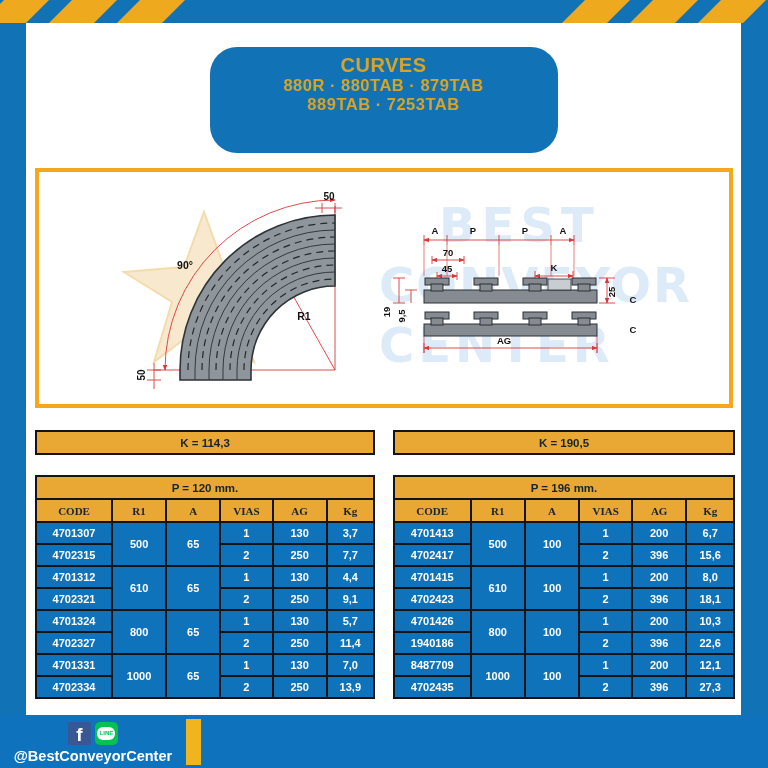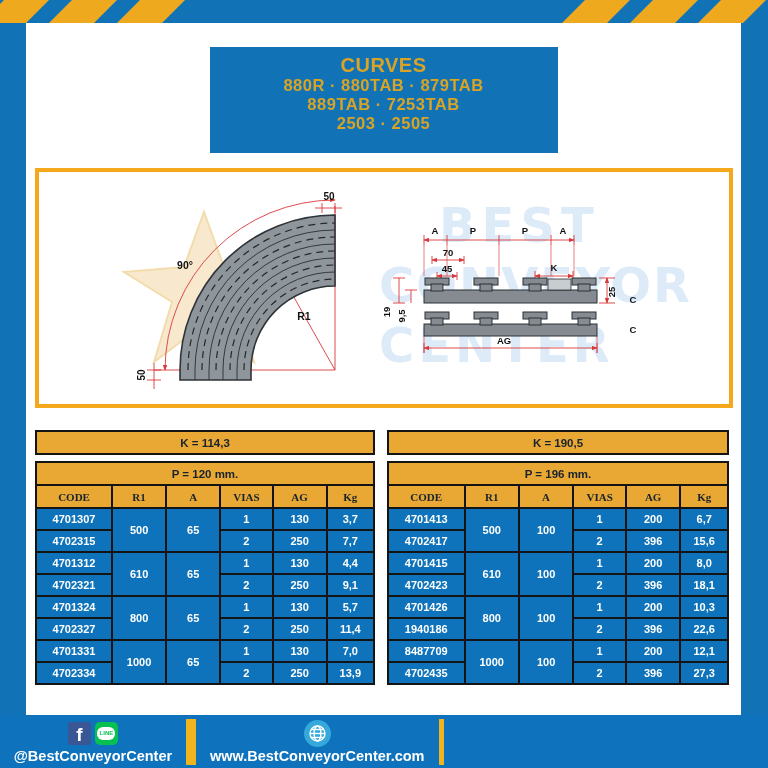--- a/index.html
+++ b/index.html
@@ -8,32 +8,32 @@
   
   .topbar{position:absolute;top:0;left:0;width:768px;height:23px;background:#1173B5;overflow:hidden;}
   .stripes{position:absolute;top:0;height:23px;overflow:hidden;}
   .stripes.left{left:0;width:212px;}
   .stripes.right{left:553px;width:215px;}
   .stripe{position:absolute;top:0;width:45px;height:23px;background:#EFA91F;transform:skewX(-45deg);transform-origin:top left;}
   
   .content{position:absolute;left:26px;right:27px;top:23px;bottom:53px;background:#ffffff;}
   
   .titlebox{width:348px;height:106px;margin:24px auto 0 auto;background:#1173B5;color:#D9A325;
-            text-align:center;font-weight:bold;letter-spacing:.5px;padding-top:7px;box-sizing:border-box;}
+            text-align:center;font-weight:bold;letter-spacing:.5px;padding-top:7px;box-sizing:border-box;border-radius:27px;}
   .titlebox .t1{font-size:20px;line-height:22px;}
   .titlebox .t2{font-size:16.5px;line-height:19px;}
   
   .diagbox{margin:15px 0 0 9px;width:698px;height:240px;border:4px solid #F5A81B;box-sizing:border-box;background:#fff;}
   
-  .tables{position:absolute;top:407px;left:9px;display:flex;gap:12px;}
+  .tables{position:absolute;top:407px;left:9px;display:flex;gap:18px;}
   .tablewrap{width:340px;}
   .tablewrap.right{width:342px;}
   .kband{height:25px;border:2px solid #141414;background:#E9A733;color:#17242e;font-weight:bold;
          font-size:11.5px;display:flex;align-items:center;justify-content:center;box-sizing:border-box;}
-  .spec-table{width:100%;border-collapse:collapse;table-layout:fixed;margin-top:6px;}
+  .spec-table{width:100%;border-collapse:collapse;table-layout:fixed;margin-top:20px;}
   .spec-table td,.spec-table th{border:2px solid #141414;text-align:center;vertical-align:middle;padding:0;}
   .spec-table .pband{background:#E9A733;color:#17242e;font-weight:bold;font-size:11.5px;height:21px;}
   .spec-table th{background:#E9A733;color:#17242e;font-weight:bold;font-size:11px;height:21px;font-family:Liberation Serif, serif;}
   .spec-table td{background:#0E73BB;color:#ffffff;font-weight:bold;font-size:11px;height:20px;}
   
   .footer{position:absolute;left:0;right:0;bottom:0;height:53px;background:#0E73BC;display:flex;align-items:center;}
   .fsec{display:flex;flex-direction:column;align-items:center;justify-content:center;height:100%;}
   .fsec .icons{display:flex;gap:4px;align-items:center;height:27px;margin-bottom:1px;}
   .ftext{color:#fff;font-weight:bold;font-size:14.5px;white-space:nowrap;text-align:right;}
   .fdiv{width:5px;height:46px;background:#F0B41F;}
@@ -62,21 +62,20 @@
       <div class="stripe" style="left:168px"></div>
     </div>
   </div>
 
   <div class="content">
 
     <div class="titlebox">
       <div class="t1">CURVES</div>
       <div class="t2">880R · 880TAB · 879TAB</div>
       <div class="t2">889TAB · 7253TAB</div>
-      <div class="t2">2503 · 2505</div>
     </div>
 
     <div class="diagbox">
       <svg width="690" height="232" viewBox="0 0 690 232">
         <defs>
           <marker id="arr" viewBox="0 0 8 6" refX="7" refY="3" markerWidth="7" markerHeight="5" orient="auto-start-reverse">
             <path d="M0,0 L8,3 L0,6 Z" fill="#D9383B"></path>
           </marker>
         </defs>
 
@@ -401,30 +400,16 @@
         <div class="line-ic">
           <div class="line-bbl">LINE</div>
         </div>
       </div>
       <div class="ftext">@BestConveyorCenter</div>
     </div>
     <div class="fdiv"></div>
 
     <div class="fdiv"></div>
 
-    <div class="fsec" style="flex-basis:31.6%">
-      <div class="icons">
-        <div class="circ globe">
-          <svg width="19" height="19" viewBox="0 0 19 19" fill="none" stroke="#fff" stroke-width="1.4">
-            <circle cx="9.5" cy="9.5" r="7.5"></circle>
-            <ellipse cx="9.5" cy="9.5" rx="3.4" ry="7.5"></ellipse>
-            <line x1="2" y1="9.5" x2="17" y2="9.5"></line>
-            <line x1="3" y1="5.5" x2="16" y2="5.5"></line>
-            <line x1="3" y1="13.5" x2="16" y2="13.5"></line>
-          </svg>
-        </div>
-      </div>
-      <div class="ftext">www.BestConveyorCenter.com</div>
-    </div>
     <div class="fdiv"></div>
 
   </div>
 </div>
 
 </body></html>

